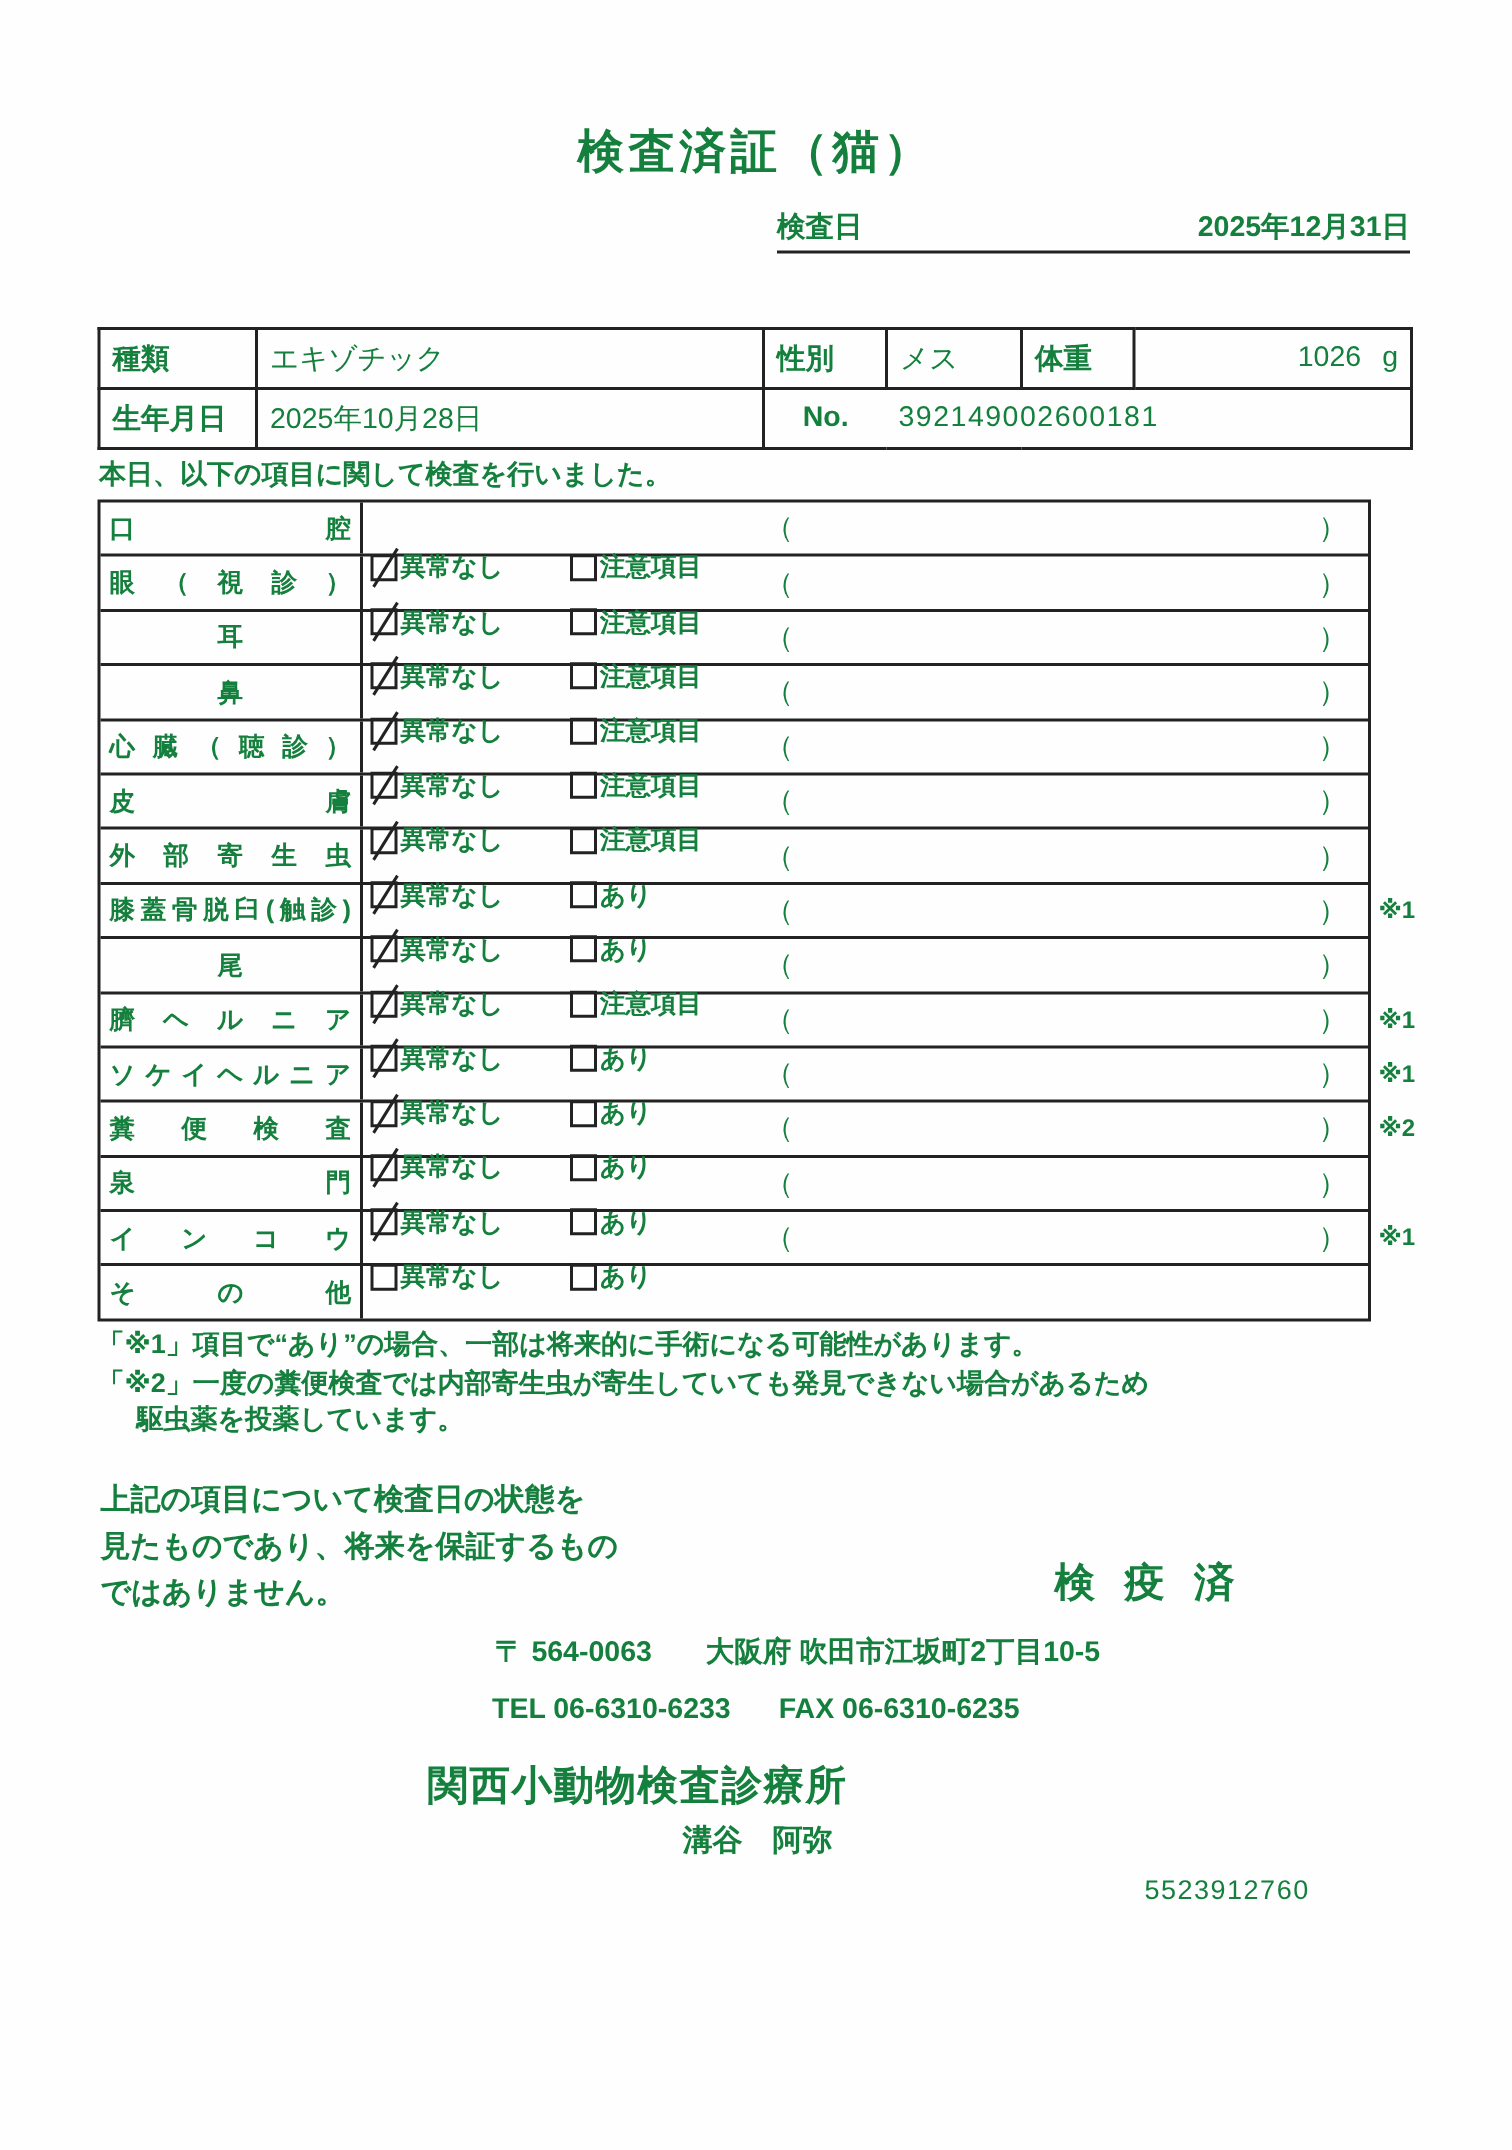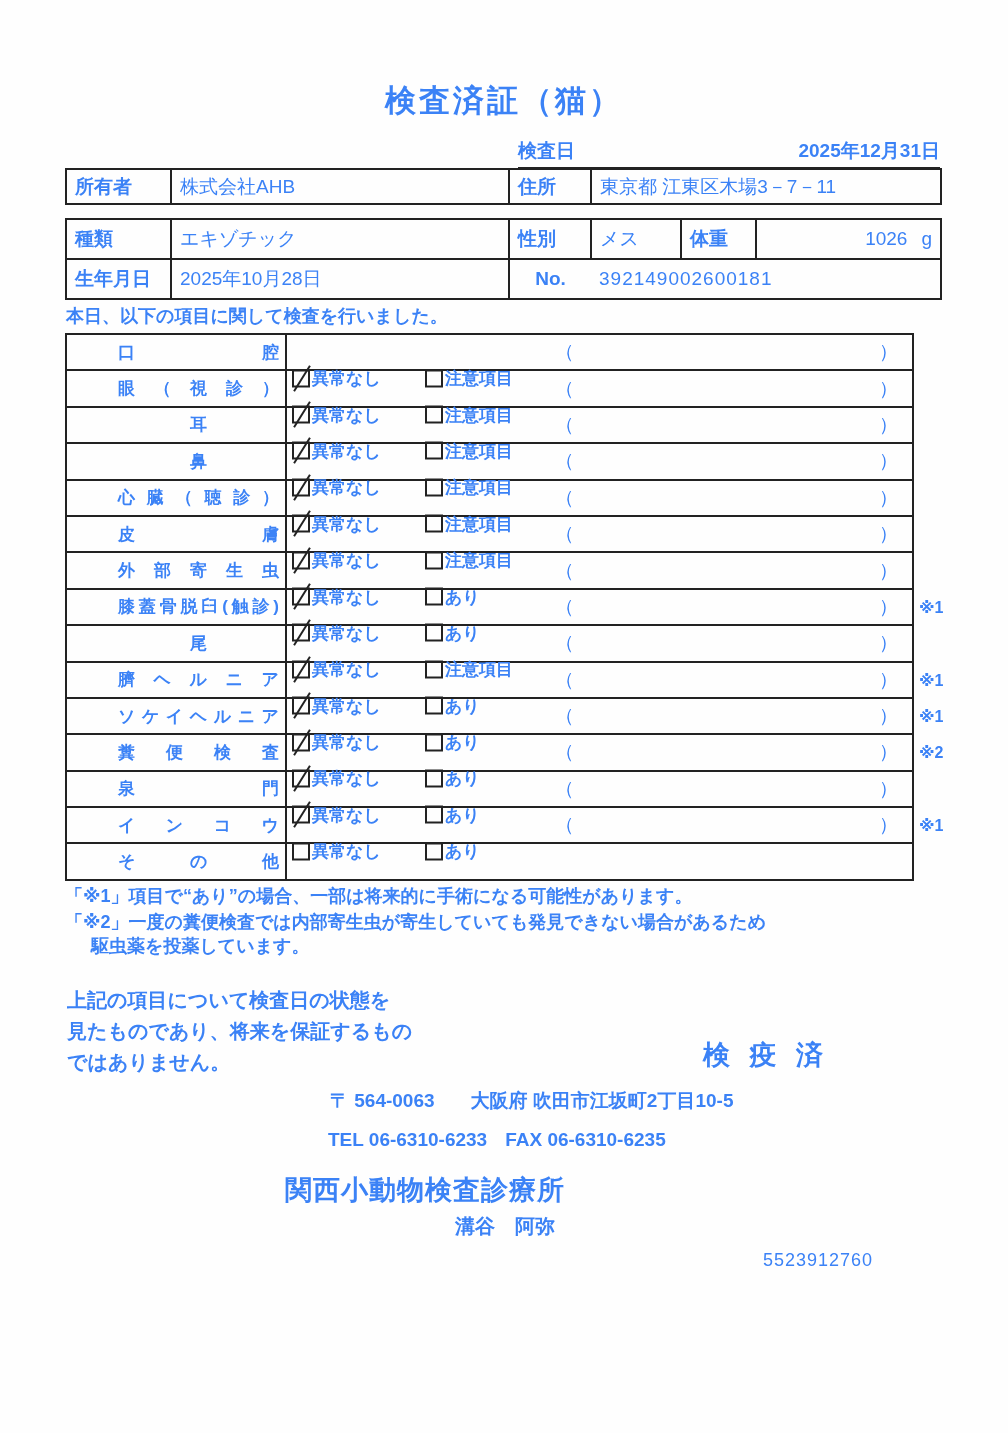--- a/index.html
+++ b/index.html
@@ -3,21 +3,21 @@
 <meta charset="utf-8">
 <style>
   html,body { margin:0; padding:0; background:#e8e8e8; }
   .page {
     position: relative;
     width: 1008px;
     height: 1433px;
     margin: 0 auto;
     background: #fefefe;
     font-family: "Liberation Sans", "DejaVu Sans", sans-serif;
-    color: #3b82f6;
+    color: #15803d;
     overflow: hidden;
   }
   .abs { position: absolute; }
 
   .title {
     top: 80px; left: 0; width: 100%;
     text-align: center;
     font-size: 31px; font-weight: 700; letter-spacing: 3px;
     margin: 0;
   }
@@ -56,21 +56,20 @@
   .exam {
     top: 333px; left: 65px; width: 845px;
     border: 2px solid #222;
   }
   .exam-row {
     position: relative;
     display: flex;
     height: 34.4px;
     border-bottom: 2px solid #222;
     align-items: stretch;
-    padding-left: 45px;
   }
   .exam-row:last-child { border-bottom: none; }
   .exam-name {
     width: 175px; flex: none;
     border-right: 2px solid #222;
     display: flex; align-items: center;
     padding: 0 6px;
     box-sizing: border-box;
     font-size: 17px; font-weight: 600;
   }
@@ -115,53 +114,37 @@
     top: 985px; left: 67px;
     font-size: 20px; font-weight: 600;
     line-height: 31px;
     white-space: pre-line;
   }
   .stamp {
     top: 1037px; left: 703px;
     font-size: 27px; font-weight: 700; letter-spacing: 6px;
   }
   .addr-line { top: 1088px; left: 330px; font-size: 19px; font-weight: 600; display: flex; gap: 36px; }
-  .tel-line { top: 1129px; left: 328px; font-size: 19px; font-weight: 600; display: flex; gap: 18px; }
+  .tel-line { top: 1129px; left: 328px; font-size: 19px; font-weight: 600; display: flex; gap: 32px; }
   .clinic { top: 1172px; left: 285px; font-size: 27px; font-weight: 600; letter-spacing: 1px; }
   .vet { top: 1213px; left: 455px; font-size: 20px; font-weight: 600; }
   .serial { top: 1250px; left: 763px; font-size: 18px; font-weight: 500; letter-spacing: 1px; }
 </style>
 </head>
 <body>
 
 <div class="page">
 
   <h1 class="abs title">検査済証（猫）</h1>
 
   <div class="abs date-row">
     <span>検査日</span>
     <span>2025年12月31日</span>
   </div>
 
-  <table class="abs info t1">
-    <colgroup>
-        <col style="width:105px">
-        <col style="width:338px">
-        <col style="width:82px">
-        <col style="width:350px">
-      </colgroup>
-    <tbody>
-        <tr>
-      <td class="lab">所有者</td>
-      <td class="val">株式会社AHB</td>
-      <td class="lab">住所</td>
-      <td class="val">東京都 江東区木場3－7－11</td>
-    </tr>
-  </tbody>
-    </table>
 
   <table class="abs info t2">
     <colgroup>
         <col style="width:105px">
         <col style="width:338px">
         <col style="width:82px">
         <col style="width:90px">
         <col style="width:75px">
         <col style="width:185px">
       </colgroup>

